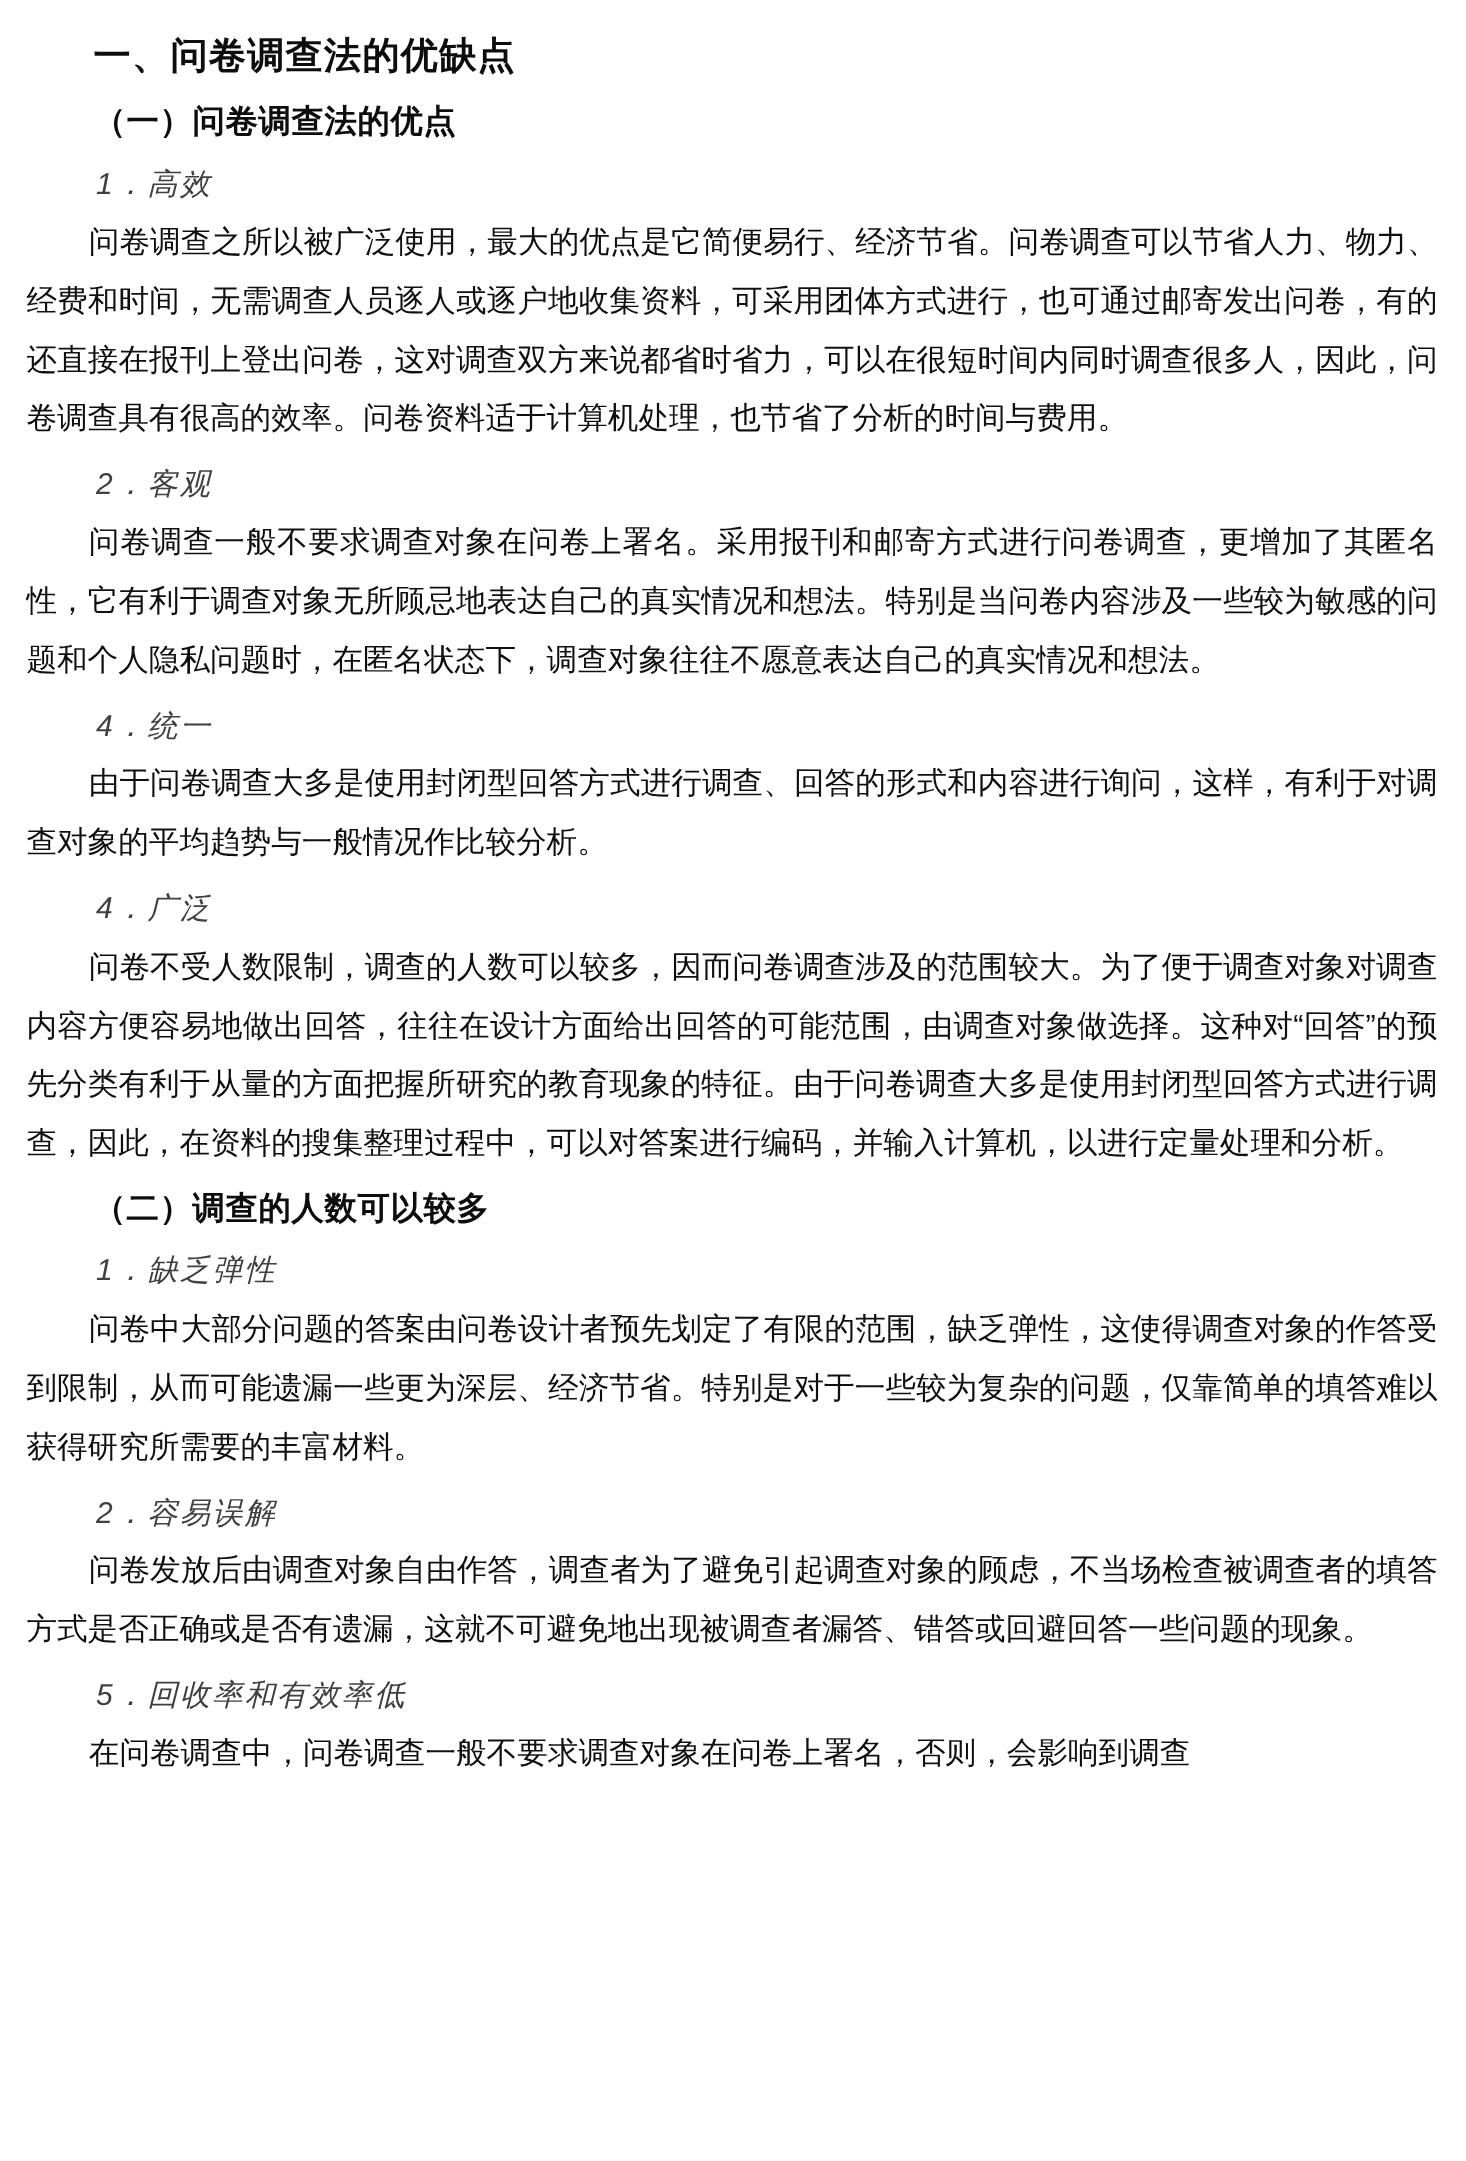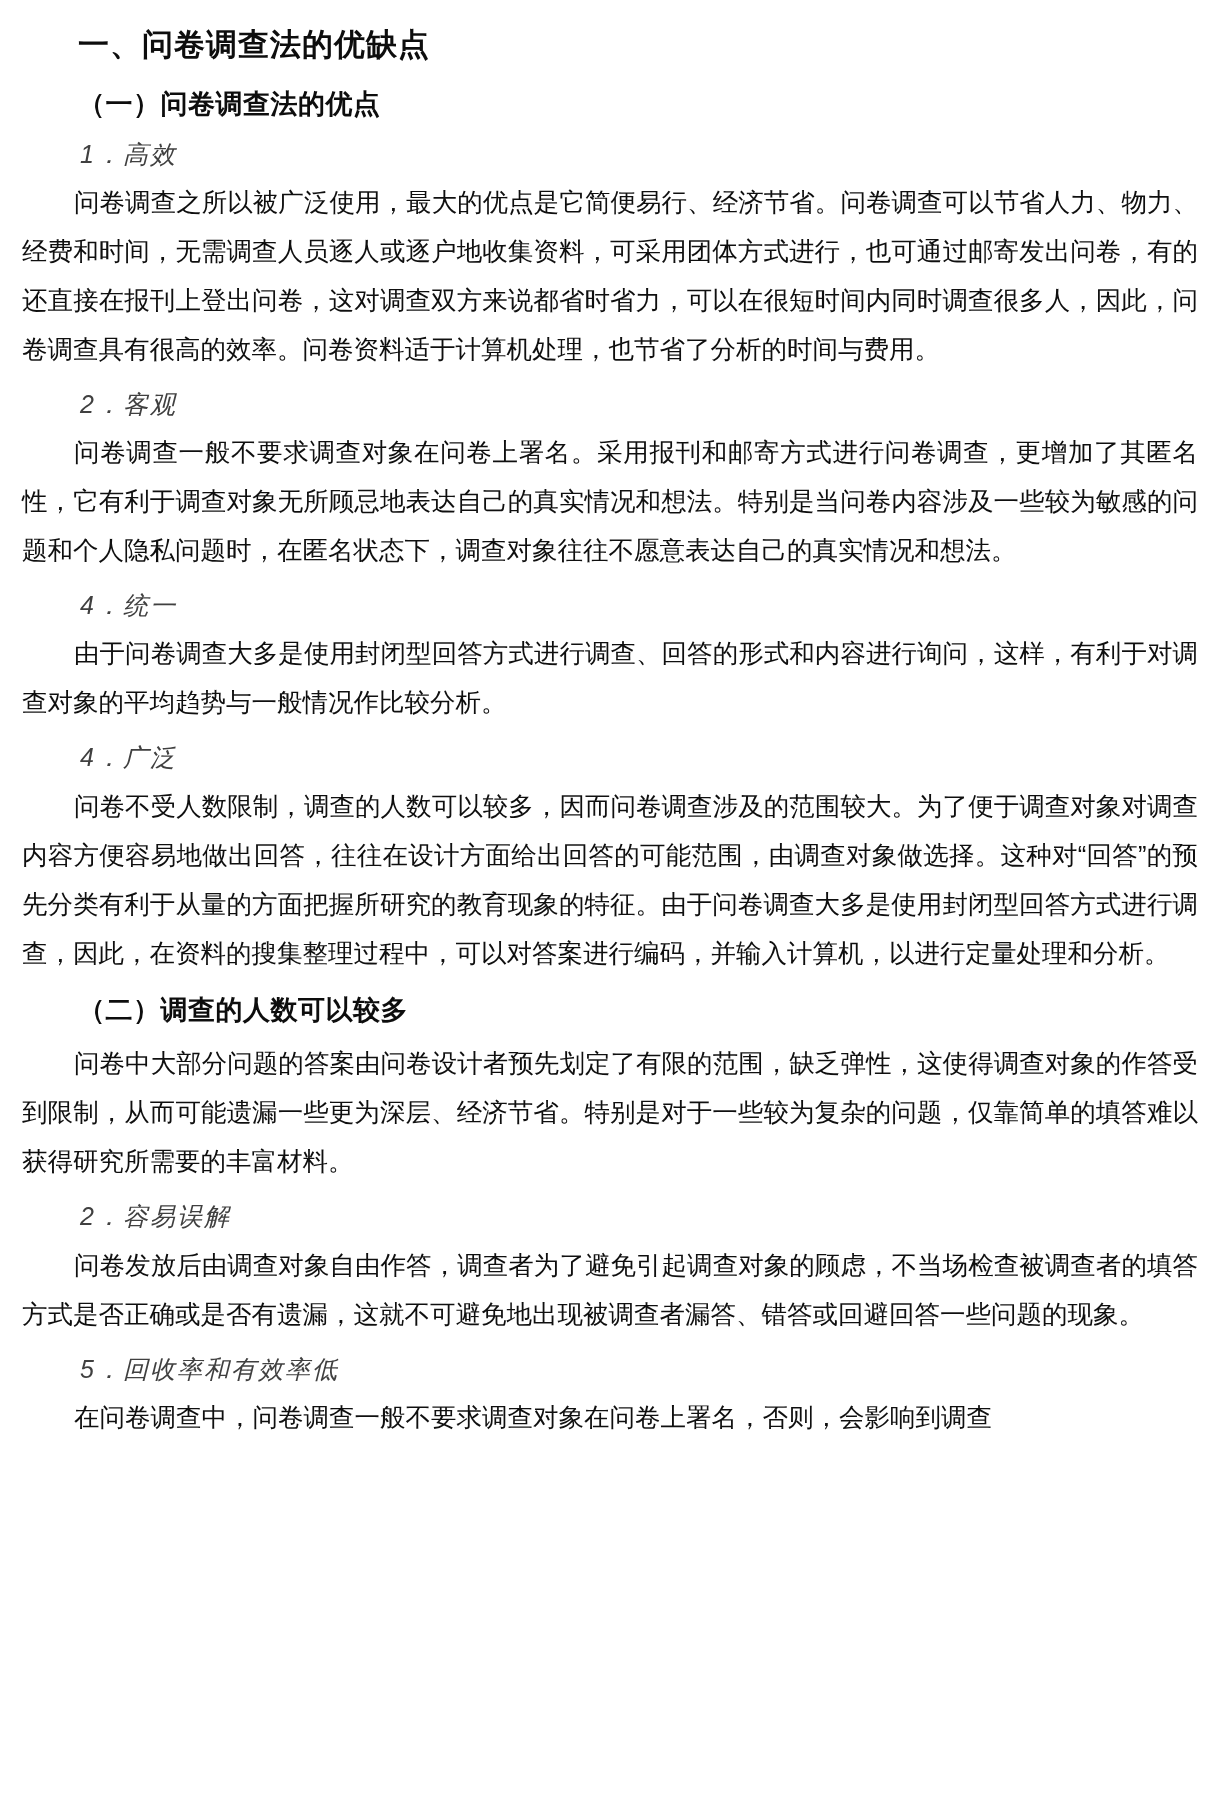--- a/index.html
+++ b/index.html
@@ -19,33 +19,33 @@
   .page {
     width: 1222px;
     height: 1801px;
     box-sizing: border-box;
     padding: 14px 22px 0 22px;
     position: relative;
   }
 
   
   .h1 {
-    font-family: Liberation Mono, monospace;
+    font-family: Liberation Serif, serif;
     font-weight: 700;
     font-size: 31px;
     line-height: 1.35;
     letter-spacing: 1px;
     margin: 12px 0 18px 0;
     padding-left: 56px;
     color: #0d0d0d;
   }
 
   
   .h2 {
-    font-family: Liberation Sans, sans-serif;
+    font-family: Liberation Mono, monospace;
     font-weight: 700;
     font-size: 27px;
     line-height: 1.4;
     letter-spacing: 0.5px;
     margin: 14px 0 10px 0;
     padding-left: 56px;
     color: #0d0d0d;
   }
 
   
@@ -92,20 +92,21 @@
   <p class="p">问卷调查一般不要求调查对象在问卷上署名。采用报刊和邮寄方式进行问卷调查，更增加了其匿名性，它有利于调查对象无所顾忌地表达自己的真实情况和想法。特别是当问卷内容涉及一些较为敏感的问题和个人隐私问题时，在匿名状态下，调查对象往往不愿意表达自己的真实情况和想法。</p>
 
   <h3 class="h3">4．统一</h3>
   <p class="p">由于问卷调查大多是使用封闭型回答方式进行调查、回答的形式和内容进行询问，这样，有利于对调查对象的平均趋势与一般情况作比较分析。</p>
 
   <h3 class="h3">4．广泛</h3>
   <p class="p">问卷不受人数限制，调查的人数可以较多，因而问卷调查涉及的范围较大。为了便于调查对象对调查内容方便容易地做出回答，往往在设计方面给出回答的可能范围，由调查对象做选择。这种对“回答”的预先分类有利于从量的方面把握所研究的教育现象的特征。由于问卷调查大多是使用封闭型回答方式进行调查，因此，在资料的搜集整理过程中，可以对答案进行编码，并输入计算机，以进行定量处理和分析。</p>
 
   <h2 class="h2">（二）调查的人数可以较多</h2>
 
+  <h3 class="h3">1．缺乏弹性</h3>
   <p class="p">问卷中大部分问题的答案由问卷设计者预先划定了有限的范围，缺乏弹性，这使得调查对象的作答受到限制，从而可能遗漏一些更为深层、经济节省。特别是对于一些较为复杂的问题，仅靠简单的填答难以获得研究所需要的丰富材料。</p>
 
   <h3 class="h3">2．容易误解</h3>
   <p class="p">问卷发放后由调查对象自由作答，调查者为了避免引起调查对象的顾虑，不当场检查被调查者的填答方式是否正确或是否有遗漏，这就不可避免地出现被调查者漏答、错答或回避回答一些问题的现象。</p>
 
   <h3 class="h3">5．回收率和有效率低</h3>
   <p class="p">在问卷调查中，问卷调查一般不要求调查对象在问卷上署名，否则，会影响到调查</p>
 
 </div>
 

